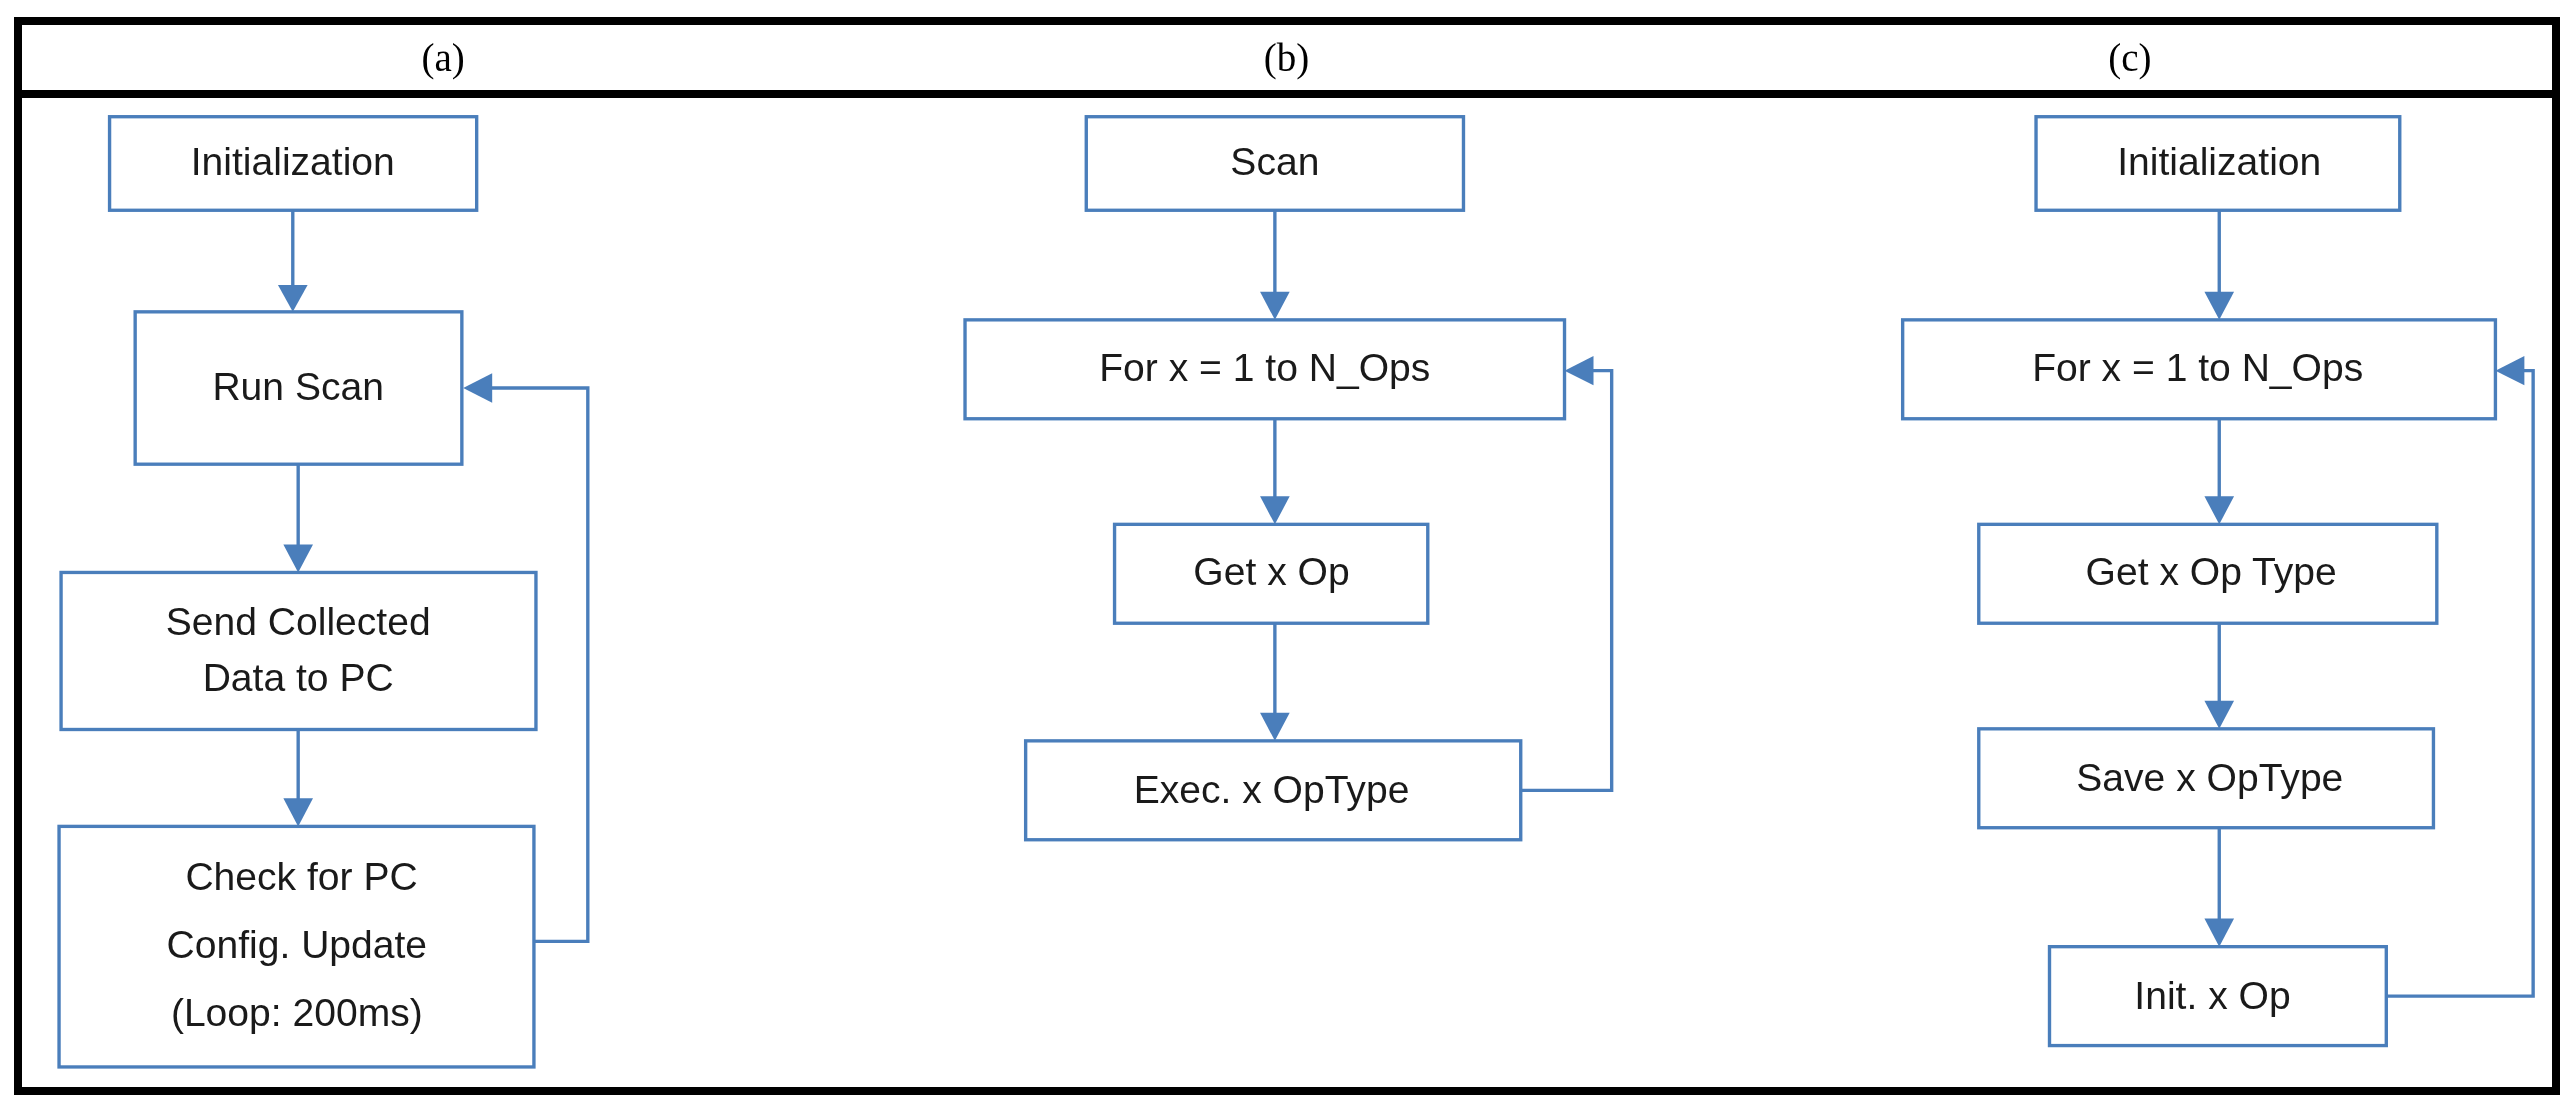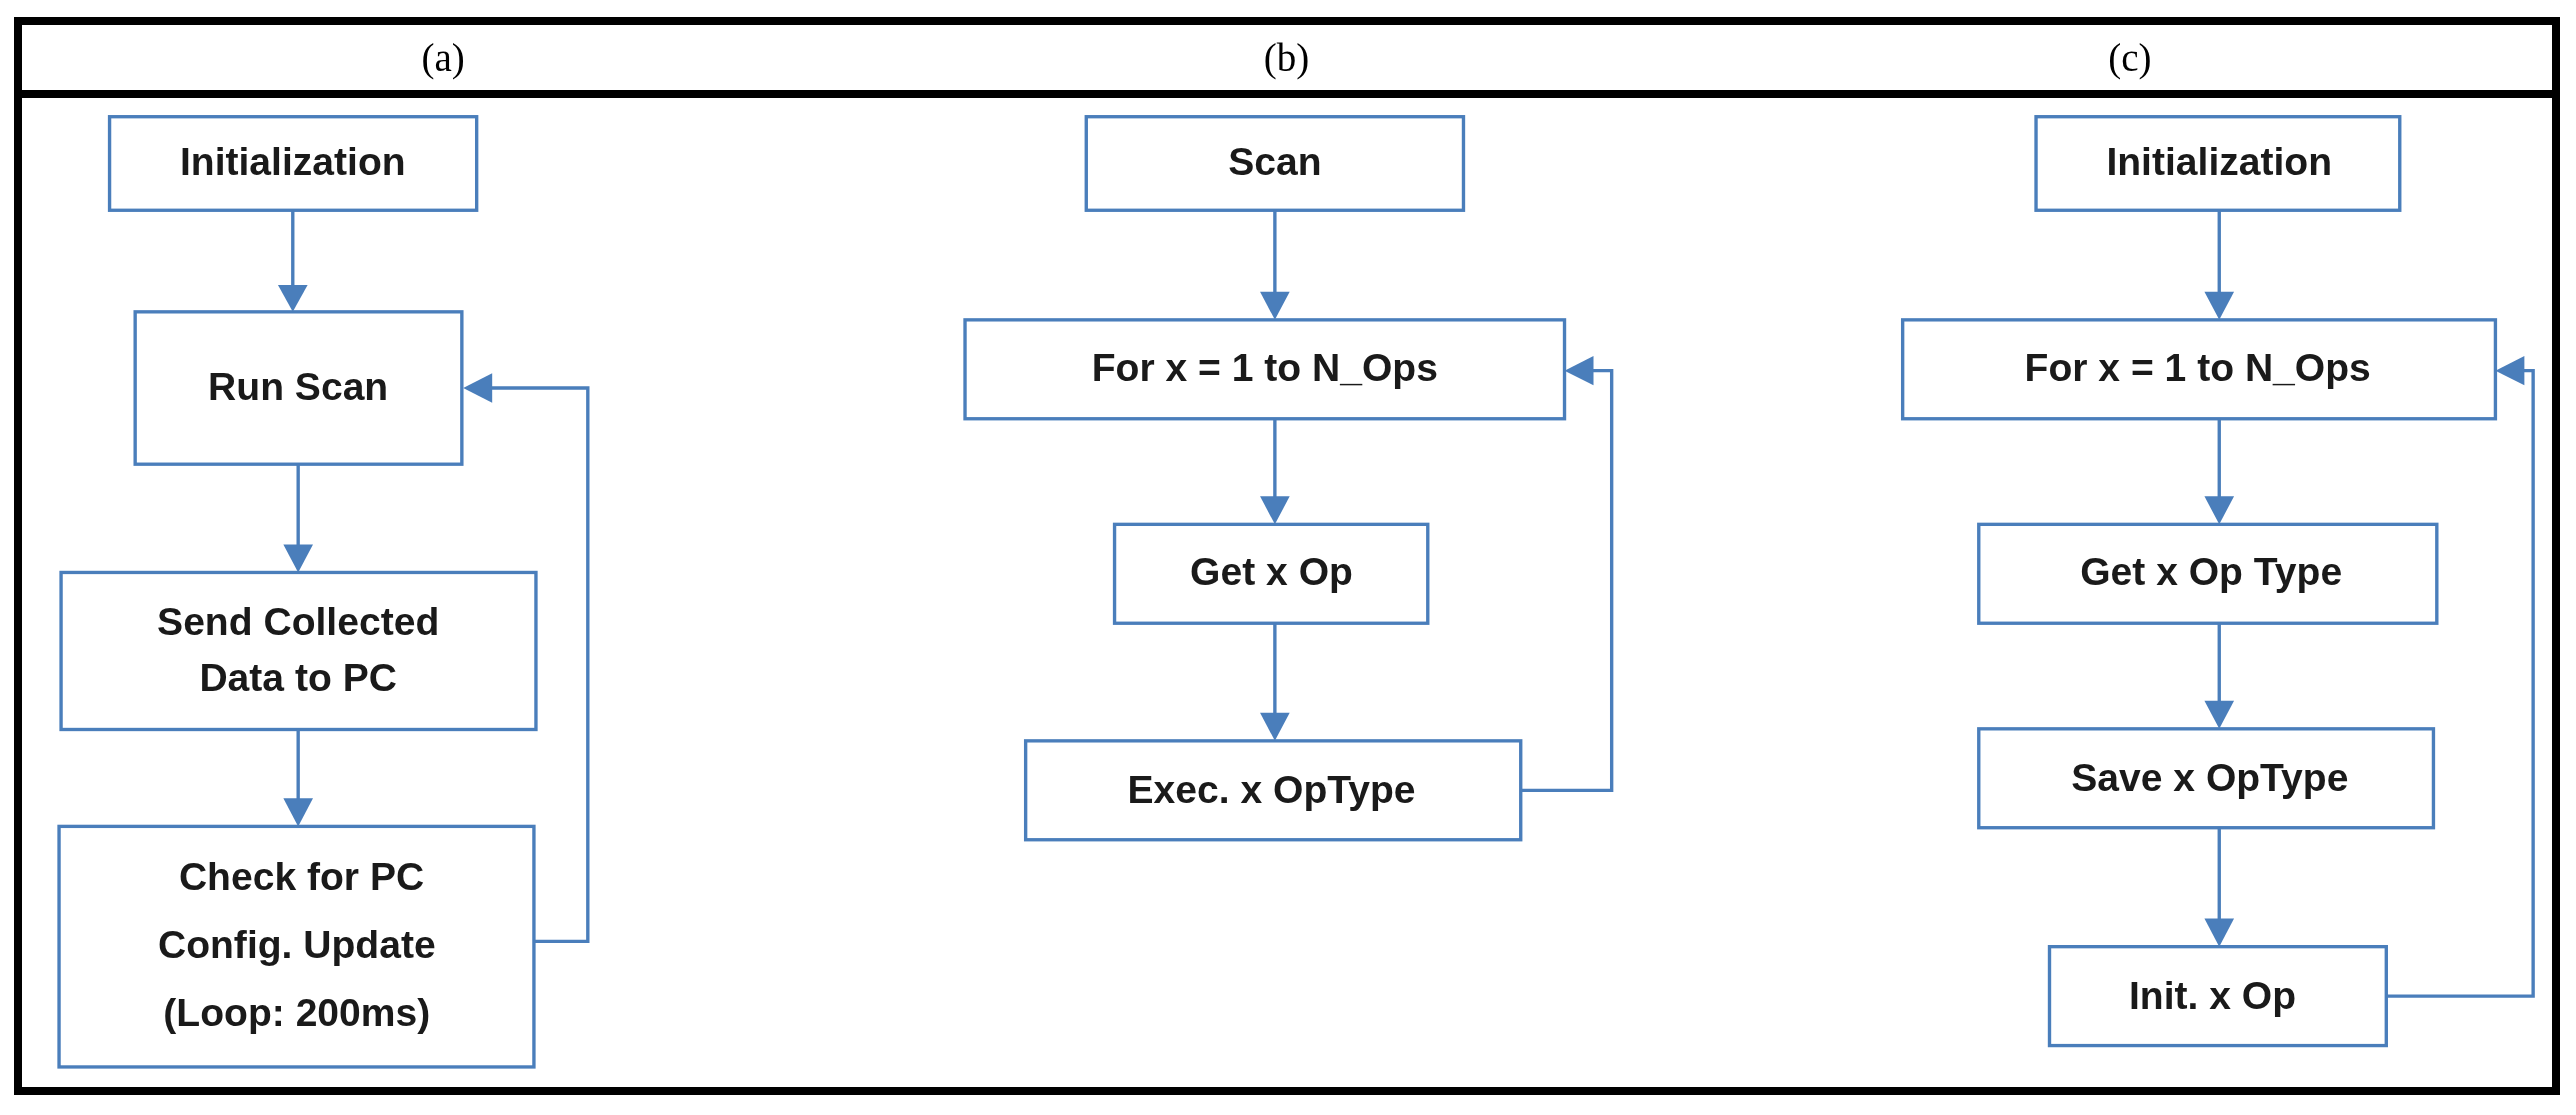--- a/index.html
+++ b/index.html
@@ -52,21 +52,20 @@
     color: #000000;
     line-height: 1;
     user-select: none;
   }
   .body-row {
     position: absolute;
     left: 0;
     top: 73px;
     right: 0;
     bottom: 0;
-    font-weight: bold;
   }
   .flow-svg {
     position: absolute;
     left: 0;
     top: 0;
     width: 100%;
     height: 100%;
     display: block;
   }
   .node-box {

